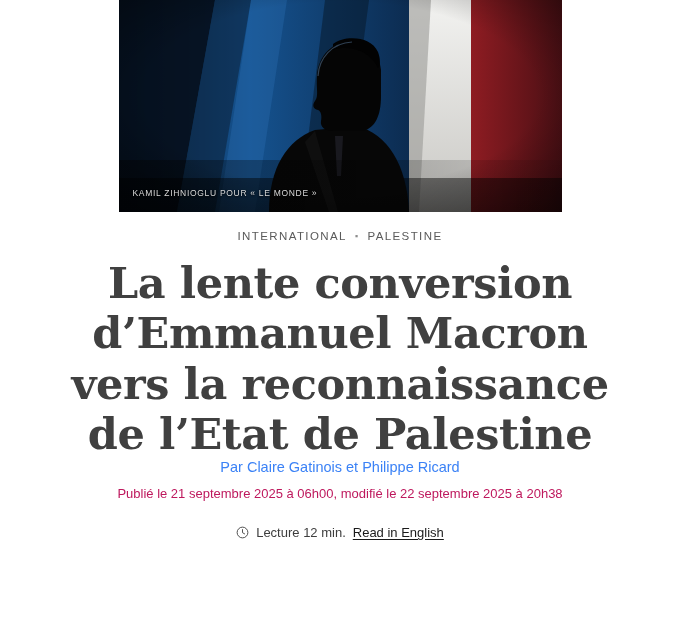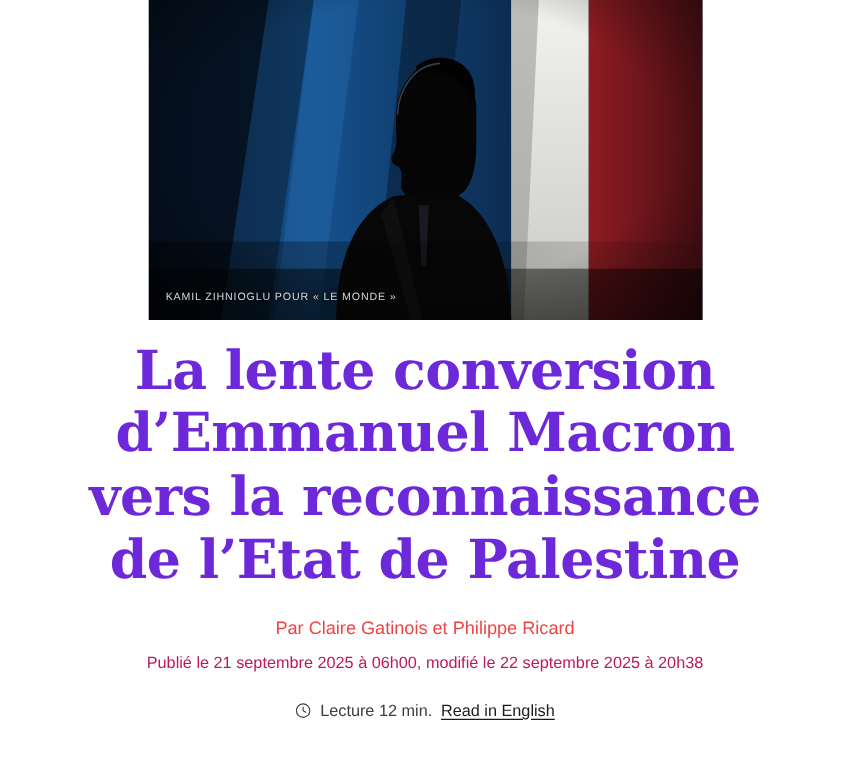--- a/index.html
+++ b/index.html
@@ -17,21 +17,21 @@
   .article {
     width: 680px;
     display: flex;
     flex-direction: column;
     align-items: center;
   }
   
   .hero {
     position: relative;
     width: 443px;
-    height: 256px;
+    height: 212px;
     margin: 0 auto;
     overflow: hidden;
     background: #0a0a0c;
   }
   .hero-canvas {
     position: absolute;
     inset: 0;
     width: 100%;
     height: 100%;
     display: block;
@@ -70,30 +70,29 @@
     line-height: 1;
     color: #8c8c8c;
   }
   
   h1.headline {
     font-family: "DejaVu Serif", "Liberation Serif", serif;
     font-weight: 700;
     font-size: 43px;
     line-height: 1.17;
     text-align: center;
-    color: #6d28d9;
+    color: #404040;
     margin: 16px 0 0 0;
     max-width: 540px;
     letter-spacing: -0.4px;
   }
   
   .byline {
-    margin-top: 22px;
     font-size: 14.5px;
-    color: #ef4444;
+    color: #3b82f6;
     text-align: left;
     font-family: "Liberation Sans", sans-serif;
   }
   .dates {
     margin-top: 11px;
     font-size: 13px;
     color: #be185d;
     text-align: center;
     font-family: "Liberation Sans", sans-serif;
   }
@@ -181,20 +180,25 @@
 
       <path d="M199,76 C200,58 213,43 233,42" fill="none" stroke="#5c7da1" stroke-width="1.2" opacity="0.5"></path>
 
       <rect x="0" y="0" width="443" height="212" fill="url(#vig)"></rect>
 
       <rect x="0" y="160" width="443" height="52" fill="url(#shadowFade)" opacity="0.45"></rect>
     </svg>
     <figcaption class="hero-credit">KAMIL ZIHNIOGLU POUR « LE MONDE »</figcaption>
   </figure>
 
+  <div class="kicker">
+    <a href="#">INTERNATIONAL</a>
+    <span class="sep">▪</span>
+    <a href="#">PALESTINE</a>
+  </div>
 
   <h1 class="headline">La lente conversion d’Emmanuel Macron vers la reconnaissance de l’Etat de Palestine</h1>
 
   <div class="byline">Par Claire Gatinois et Philippe Ricard</div>
 
   <div class="dates">Publié le 21 septembre 2025 à 06h00, modifié le 22 septembre 2025 à 20h38</div>
 
   <div class="meta-row">
     <span class="clock-icon">
       <svg width="13" height="13" viewBox="0 0 16 16" fill="none">

